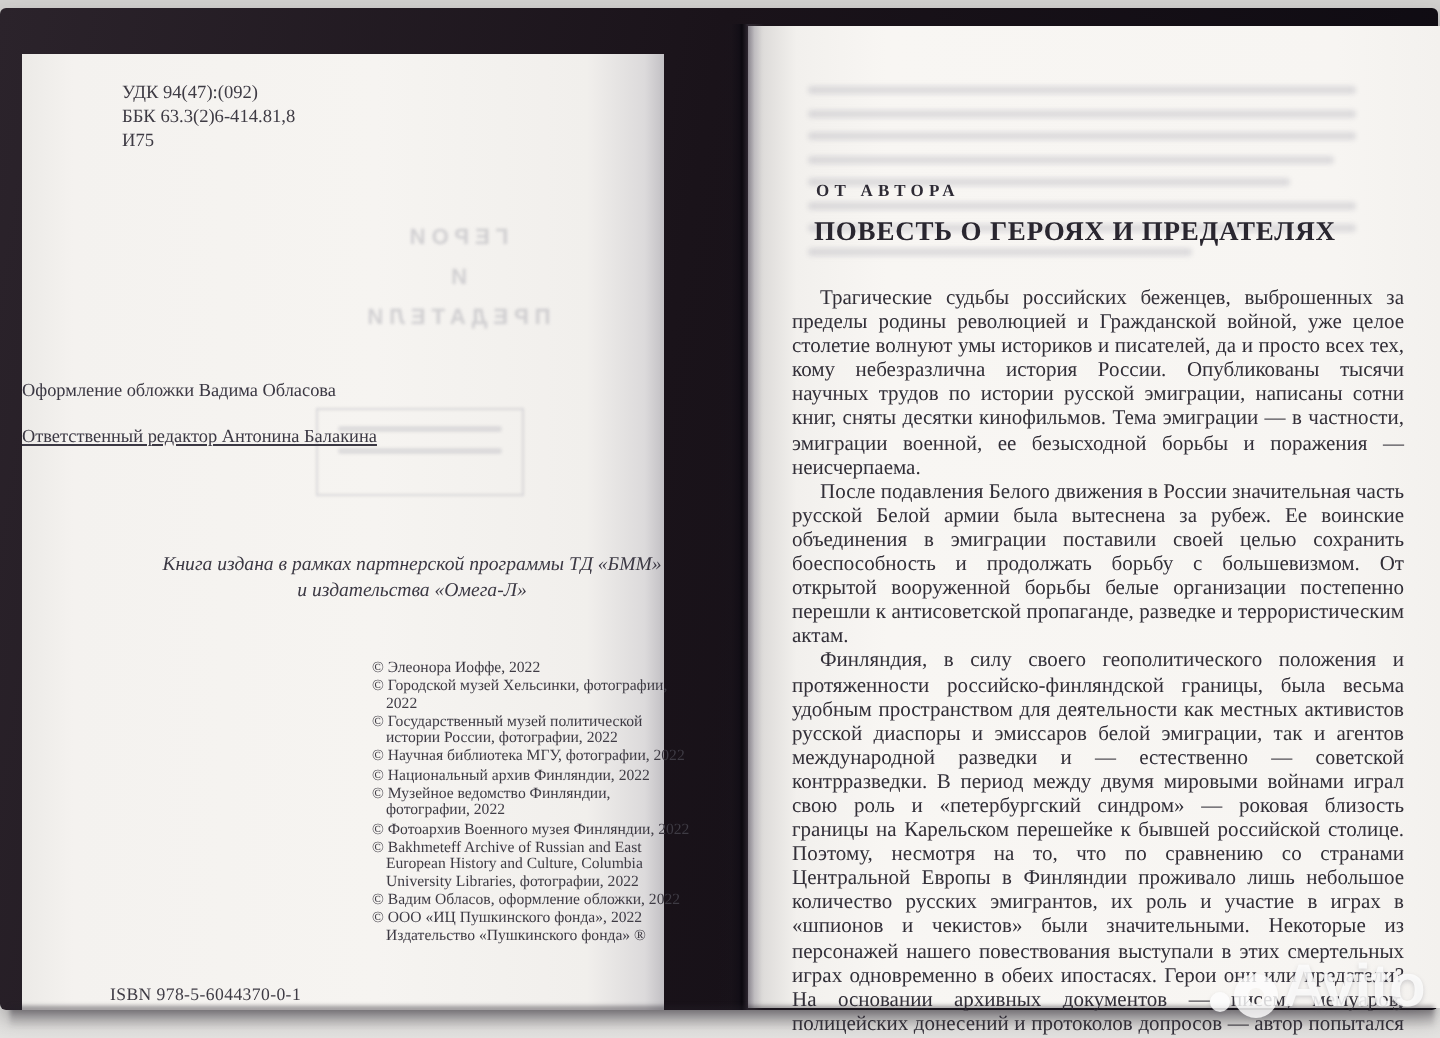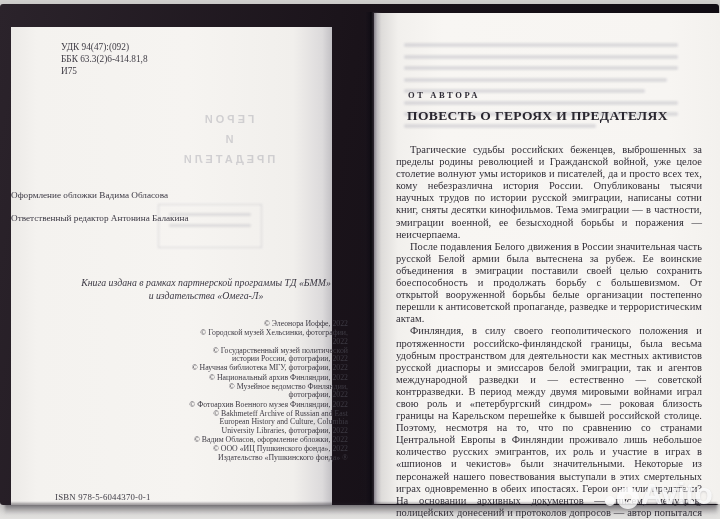--- a/index.html
+++ b/index.html
@@ -44,26 +44,26 @@
     font-size:11px; letter-spacing:3px; line-height:20px;
     color:rgba(150,150,160,0.38); filter:blur(0.7px);
   }
   .st-box {
     position:absolute; left:147px; top:177px; width:104px; height:44px;
     border:1px solid rgba(160,160,170,0.32); filter:blur(0.9px);
   }
   .st-box .bar { height:3px; margin:8px 10px 0 10px; background:rgba(160,160,172,0.28); border-radius:2px; }
   .credit { position:absolute; left:0; width:340px; text-align:left; font-size:9.2px; color:#3b3843; }
   .design-credit { top:163px; }
-  .editor-credit { top:186px; }
+  .editor-credit { top:186px;text-decoration:underline; }
   .partner-note {
     position:absolute; left:25px; top:249px; width:340px; text-align:center;
     font-style:italic; font-size:9.8px; line-height:13px; color:#3b3843;
   }
-  .copyrights { position:absolute; left:175px; top:293px; width:162px; font-size:7.8px; line-height:8.3px; color:#3e3b44;text-align:right; }
+  .copyrights { position:absolute; left:175px; top:303px; width:162px; font-size:7.8px; line-height:8.3px; color:#3e3b44; }
   .c-item { padding-left:7px; text-indent:-7px; margin-bottom:1px; }
   .publisher { padding-left:7px; }
   .isbn { position:absolute; left:44px; top:465px; font-size:8.8px; letter-spacing:0.2px; color:#3e3b44; }
 
   
   .st-lines { position:absolute; left:30px; top:30px; width:274px; }
   .st-line { height:4px; margin-bottom:7.5px; background:rgba(160,160,172,0.30); filter:blur(1.3px); border-radius:2px; }
   .st-line:nth-child(4){ width:96%; } .st-line:nth-child(5){ width:88%; }
   .st-line:nth-child(8){ width:70%; }
   .kicker { position:absolute; left:34px; top:77px; font-weight:bold; font-size:8.5px; letter-spacing:2.6px; color:#2e2b35; }

